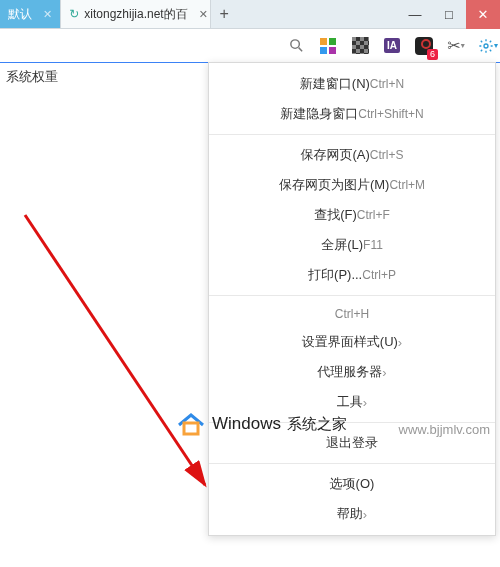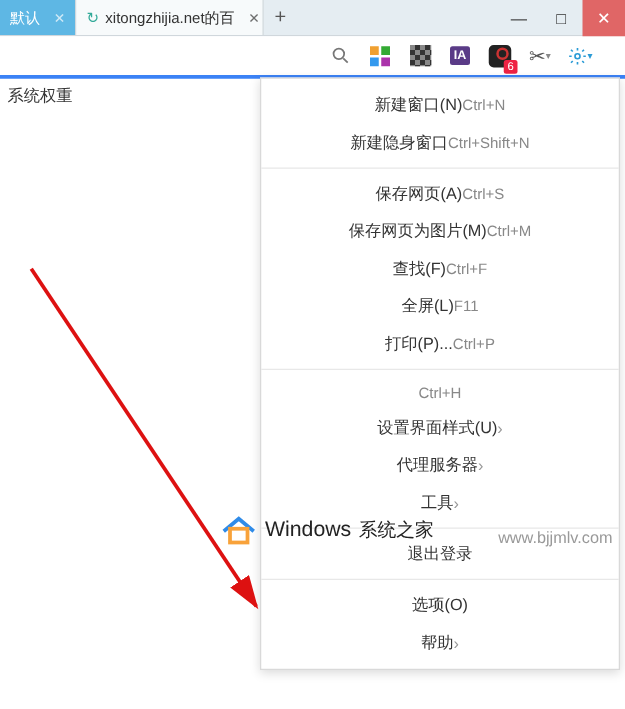--- a/index.html
+++ b/index.html
@@ -12,21 +12,21 @@
   .tab.active { background: #5eb7e4; color: #fff; }
   .tab .x { margin-left: 6px; color: inherit; opacity: .7; font-size: 11px; }
   .newtab { width: 26px; display: flex; align-items: center; justify-content: center; color: #555; }
 
   
   .win-controls { position: absolute; top: 0; right: 0; height: 29px; display: flex; }
   .win-btn { width: 34px; display: flex; align-items: center; justify-content: center; font-size: 13px; color:#333;}
   .win-btn.close { background: #e06666; color: #fff; }
 
   
-  .toolbar { height: 34px; display: flex; align-items: center; justify-content: flex-end; gap: 12px; padding: 0 26px; border-bottom: 3px solid #3b82f6; background:#fff;}
+  .toolbar { height: 34px; display: flex; align-items: center; justify-content: flex-end; gap: 12px; padding: 0 2px; border-bottom: 1px solid #3b82f6; background:#fff;}
   .toolbar .tb-icon { width: 20px; height: 20px; display:flex; align-items:center; justify-content:center; color:#555; position:relative; }
   .badge-red { position:absolute; bottom:-4px; right:-4px; background:#e24; color:#fff; font-size:9px; line-height:1; padding:1px 3px; border-radius:2px; }
 
   .grid4 { display:grid; grid-template-columns:repeat(2,7px); grid-template-rows:repeat(2,7px); gap:2px;}
   .grid4 span { width:7px;height:7px;}
   .c-o{background:#f0a030}.c-g{background:#3a3}.c-b{background:#39e}.c-m{background:#a3a}
   .qr { width:17px;height:17px;background:
     conic-gradient(#333 0 25%, #0000 0 50%, #333 0 75%, #0000 0) 0 0/8px 8px,
     #888;}
   .ia-badge{background:#5a3b87;color:#fff;font-size:10px;font-weight:bold;padding:2px 3px;border-radius:2px;}

